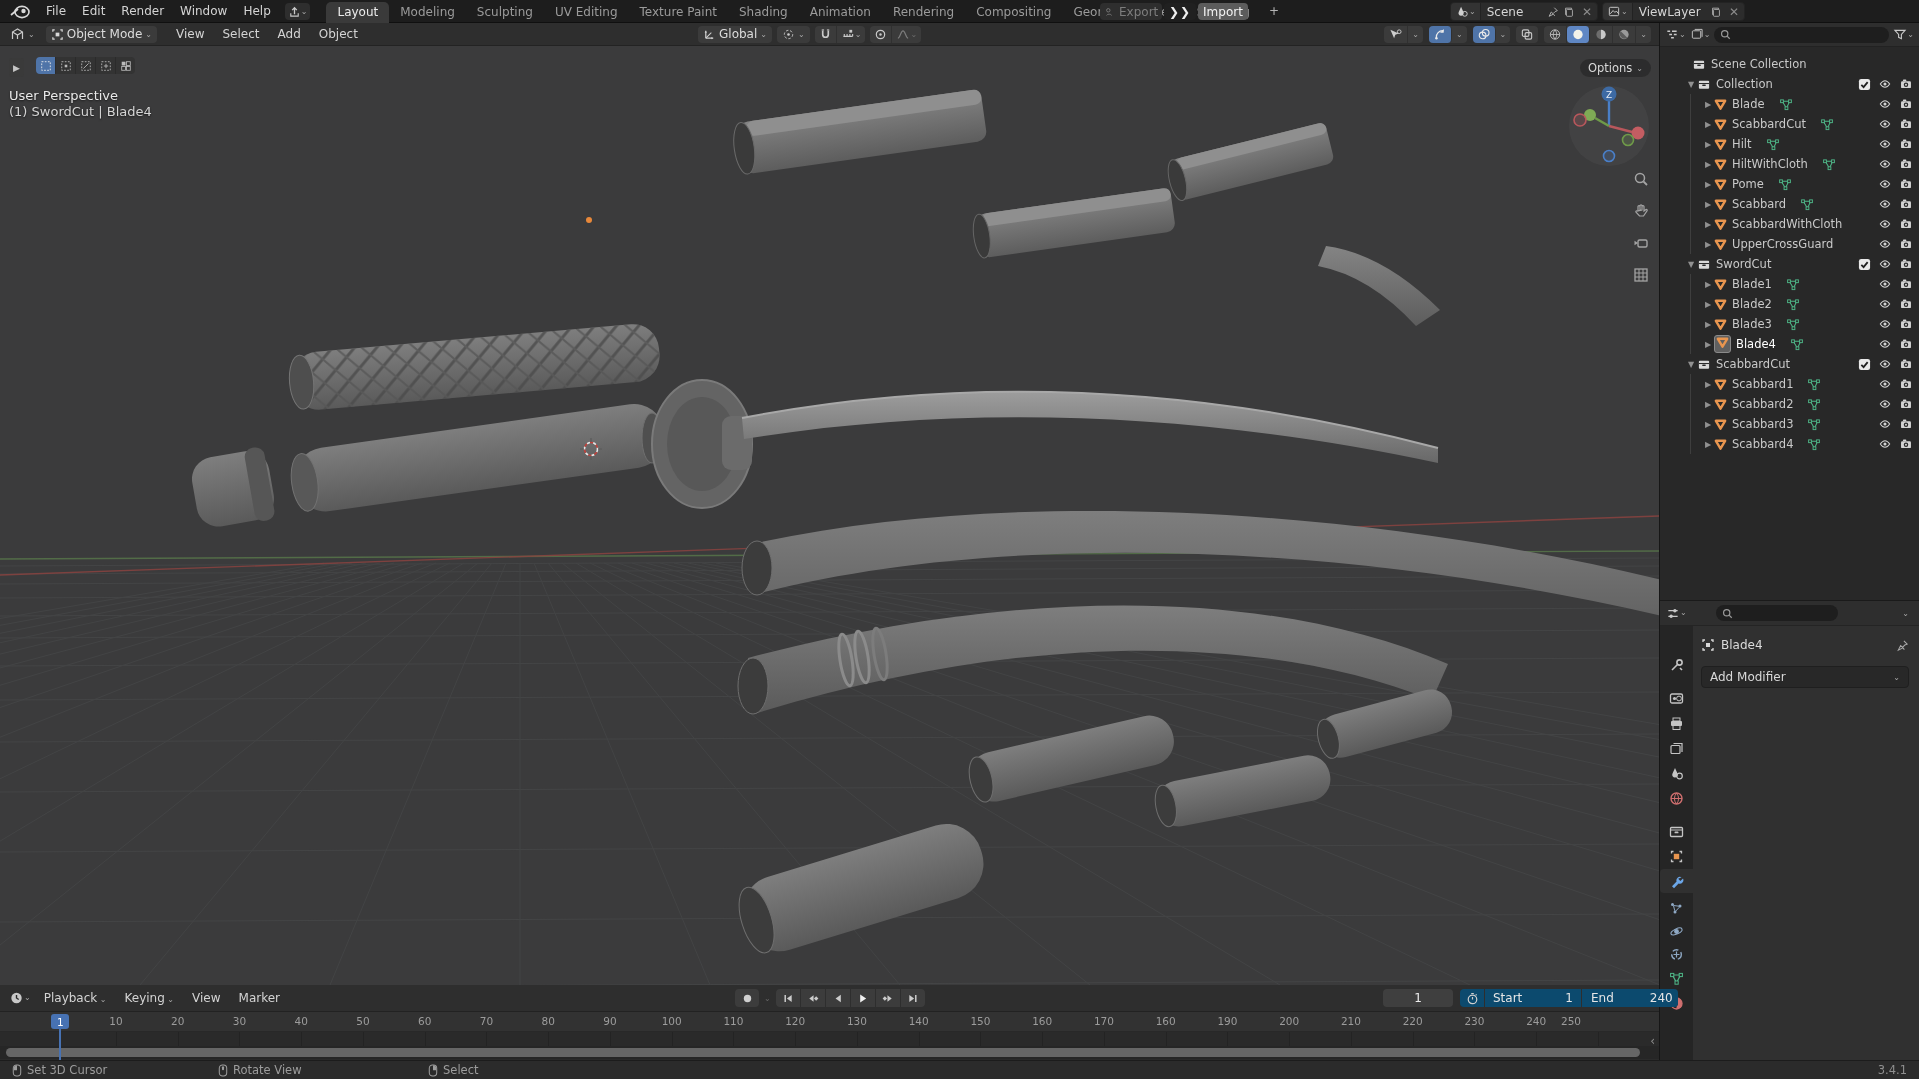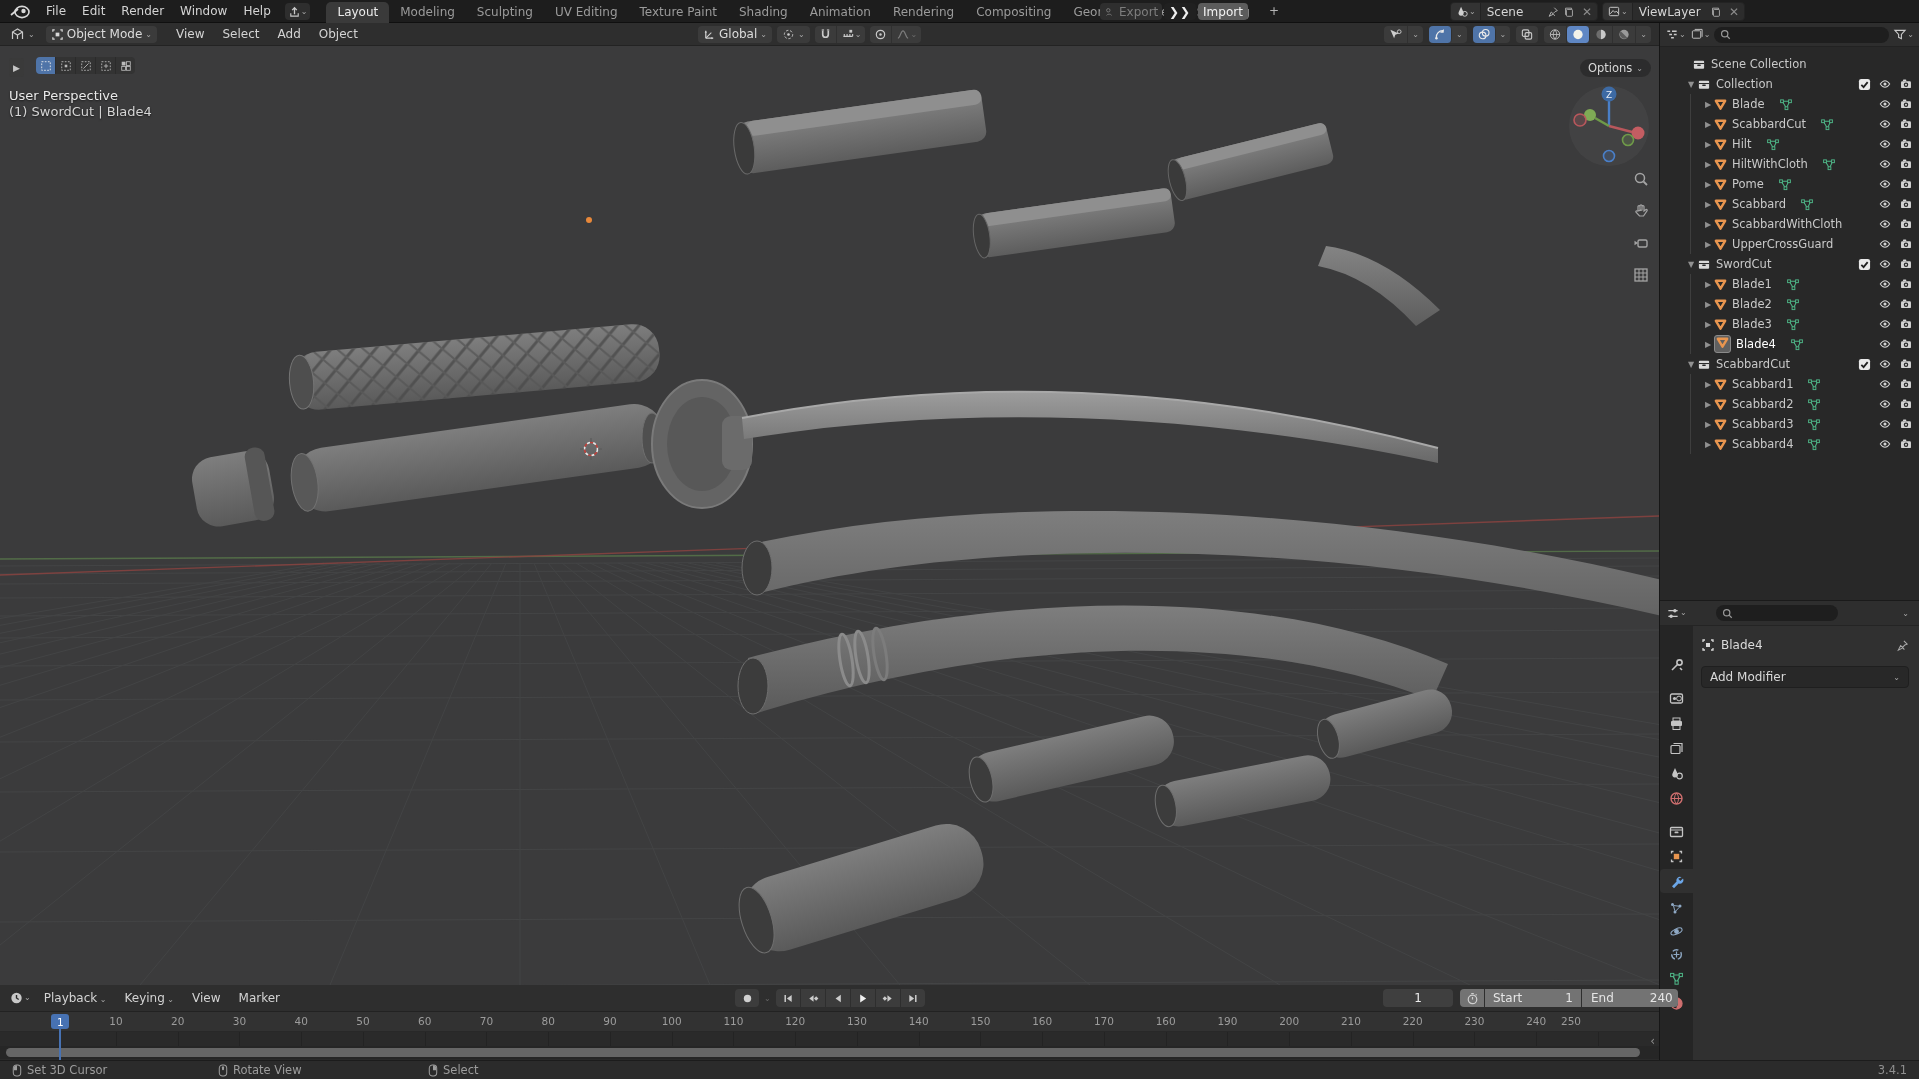--- a/index.html
+++ b/index.html
@@ -92,21 +92,21 @@
   .tl-scroll .bar{position:absolute;left:6px;top:2px;width:1634px;height:9px;background:#666;border-radius:5px;}
   .playhead-tag{position:absolute;top:2px;width:18px;height:15px;background:var(--accent);border-radius:3px;
                 color:#fff;font-size:10.5px;display:flex;align-items:center;justify-content:center;z-index:3;}
   .playhead-line{position:absolute;top:17px;width:2px;height:31px;background:var(--accent);z-index:2;}
   .transport{position:absolute;left:735px;top:4px;display:flex;align-items:center;gap:5px;}
   .tbtn{width:24px;height:18px;background:#3c3c3c;display:flex;align-items:center;justify-content:center;}
   .tgroup{display:flex;border-radius:4px;overflow:hidden;gap:1px;background:#2e2e2e;}
   .framefield{position:absolute;left:1383px;top:4px;width:70px;height:18px;background:#3f3f3f;border-radius:4px;
               color:#ededed;display:flex;align-items:center;justify-content:center;}
   .rangegrp{position:absolute;left:1460px;top:4px;height:18px;display:flex;border-radius:4px;overflow:hidden;gap:1px;background:#2e2e2e;}
-  .rangegrp .rseg{background:#737373;display:flex;align-items:center;color:#e5e5e5;}
+  .rangegrp .rseg{background:#0c4a6e;display:flex;align-items:center;color:#e5e5e5;}
   .collapse-arrow{position:absolute;right:4px;top:22px;color:#8e8e8e;font-size:12px;z-index:4;}
 
   
   .statusbar{position:absolute;left:0;top:1060px;width:1919px;height:19px;background:#2b2b2b;border-top:1px solid #1c1c1c;box-sizing:border-box;}
   .hint{position:absolute;top:0;height:100%;display:flex;align-items:center;gap:5px;color:#9d9d9d;font-size:11.5px;}
   .version{position:absolute;right:12px;top:0;height:100%;display:flex;align-items:center;color:#8f8f8f;font-size:11.5px;}
   .caret{color:#a8a8a8;font-size:8px;}
 </style>
 </head>
 <body>

